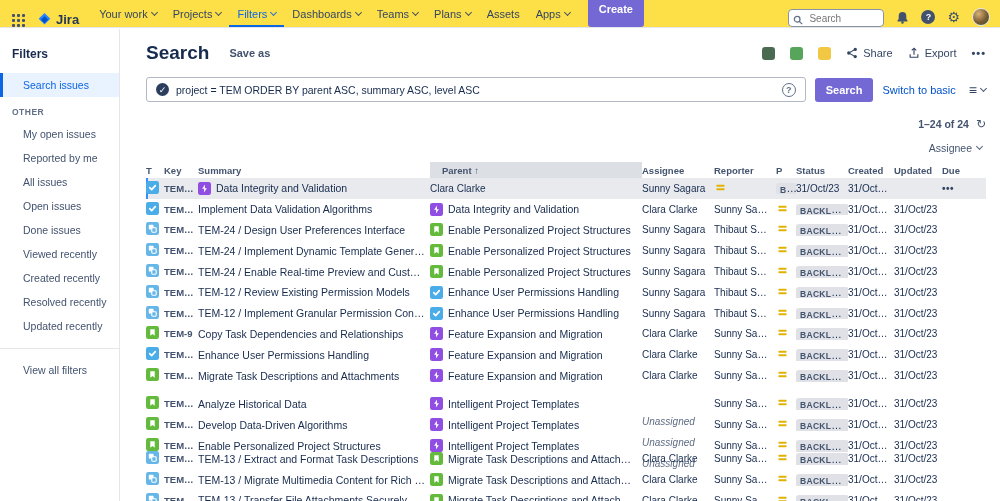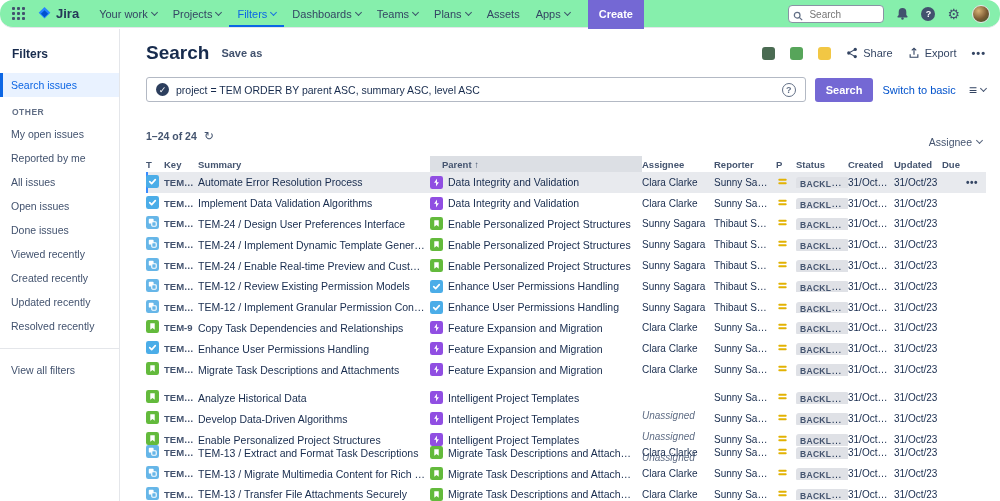--- a/index.html
+++ b/index.html
@@ -1,21 +1,21 @@
 <!DOCTYPE html>
 <html style="--purple: #7468D4; --accent: #0C66E4; --link: #0052CC;"><head>
 <meta charset="utf-8">
 <style>
   * { box-sizing: border-box; margin: 0; padding: 0; }
   html,body { width:1000px; height:501px; overflow:hidden; background:#fff;
     font-family:"Liberation Sans","DejaVu Sans",sans-serif; color:#172B4D; }
 
   
-  .topnav { height:28px; display:flex; align-items:center; gap:2px;
-    padding:0 10px 0 8px; border-bottom:1px solid #E4E6EA; background:#86efac;border-radius:13px; }
+  .topnav { height:28px; display:flex; align-items:flex-end; gap:2px;
+    padding:0 10px 0 8px; border-bottom:1px solid #E4E6EA; background:#fde047; }
   .appswitch { display:flex; align-items:center; padding:0 4px; cursor:pointer; }
   .logo { display:flex; align-items:center; gap:4px; padding:0 10px 0 6px; cursor:pointer; }
   .logo-text { font-size:13px; font-weight:bold; color:#253858; }
   .nav-item { font-size:11px; color:#344563; padding:7px 8px; display:flex;
     align-items:center; gap:4px; cursor:pointer; white-space:nowrap; }
   .nav-item.active { color:var(--accent); box-shadow: inset 0 -2px 0 var(--accent); }
   .chev { width:5px; height:5px; border-right:1.4px solid currentColor;
     border-bottom:1.4px solid currentColor; transform:rotate(45deg); margin-top:-3px; opacity:.9; }
   .create-btn { background:var(--purple); color:#fff; font-size:11px; font-weight:bold;
     border:none; border-radius:3px; padding:12px 11px; margin-left:8px; cursor:pointer; }
@@ -30,54 +30,54 @@
   .help-circle { width:14px; height:14px; border-radius:50%; background:#42526E; color:#fff;
     font-size:9px; font-weight:bold; display:flex; align-items:center; justify-content:center; }
   .avatar { width:18px; height:18px; border-radius:50%;
     background:radial-gradient(circle at 35% 30%, #d8b276, #7a5a33 55%, #41562f 90%);
     border:1px solid #E4E6EA; cursor:pointer; }
 
   
   .sidebar { position:absolute; left:0; top:29px; bottom:0; width:120px;
     border-right:1px solid #E4E6EA; background:#fff; padding-top:10px; }
   .side-title { font-size:12px; font-weight:bold; color:#172B4D; padding:8px 12px 12px; }
-  .side-item { font-size:10.5px; color:#42526E; padding:6px 8px; cursor:pointer;
+  .side-item { font-size:10.5px; color:#42526E; padding:6px 20px; cursor:pointer;
     border-left:3px solid transparent; white-space:nowrap; }
   .side-item.selected { background:#E9F2FF; color:var(--accent); border-left-color:var(--accent); }
   .side-section { font-size:8.5px; font-weight:bold; color:#626F86; letter-spacing:.5px;
     padding:10px 12px 5px; }
   .side-divider { border-top:1px solid #E4E6EA; margin:10px 0 9px; }
 
   
   .main { position:absolute; left:121px; top:29px; right:0; bottom:0;
     padding:13px 14px 0 25px; background:#fff; overflow:hidden; }
   .title-row { display:flex; align-items:center; }
   .page-title { font-size:19px; font-weight:bold; color:#172B4D; }
-  .saveas { font-size:11px; color:#42526E; margin-left:12px; cursor:pointer; font-weight:bold; }
+  .saveas { font-size:11px; color:#42526E; margin-left:20px; cursor:pointer; font-weight:bold; }
   .title-actions { margin-left:auto; display:flex; align-items:center; gap:15px; }
   .addon { width:13px; height:13px; border-radius:3px; cursor:pointer; }
   .txt-btn { display:flex; align-items:center; gap:5px; font-size:11px; color:#344563; cursor:pointer; }
   .meatballs { font-size:11px; font-weight:bold; letter-spacing:1px; color:#344563; cursor:pointer; }
 
   .jql-row { display:flex; align-items:center; margin-top:13px; gap:9px; }
   .jql-input { flex:1; height:25px; border:1px solid #B3B9C4; border-radius:3px;
     display:flex; align-items:center; padding:0 9px; gap:7px; background:#fff; cursor:text; }
   .jql-valid { width:13px; height:13px; border-radius:50%; background:#2C3E5D; color:#fff;
     font-size:9px; display:flex; align-items:center; justify-content:center; flex:none; }
   .jql-text { font-size:10.5px; color:#172B4D; flex:1; white-space:nowrap; overflow:hidden; }
   .jql-help { width:14px; height:14px; border-radius:50%; border:1.4px solid #626F86;
     color:#626F86; font-size:9px; font-weight:bold; display:flex; align-items:center;
     justify-content:center; flex:none; cursor:pointer; }
   .search-btn { background:var(--purple); color:#fff; border:none; border-radius:3px;
     font-size:11px; font-weight:bold; padding:6px 11px; cursor:pointer; }
   .switch-link { font-size:11px; color:var(--link); cursor:pointer; white-space:nowrap; }
   .jql-menu { display:flex; align-items:center; gap:4px; color:#344563; cursor:pointer;
     font-size:14px; margin-left:4px; }
 
-  .results-row { display:flex; justify-content:space-between; align-items:flex-end; margin-top:27px; }
+  .results-row { display:flex; justify-content:space-between; align-items:flex-end; margin-top:15px;flex-direction:column; }
   .results-count { font-size:10.5px; font-weight:bold; color:#44546F; display:flex;
     align-items:center; gap:7px; margin-bottom:8px; }
   .refresh { font-size:12px; color:#44546F; cursor:pointer; font-weight:normal; }
   .columns-btn { display:flex; align-items:center; gap:5px; font-size:10.5px;
     color:#44546F; cursor:pointer; padding:3px 4px; }
 
   
   .tbl { margin-top:5px; }
   .tr { display:grid;
     grid-template-columns:18px 34px 1fr 212px 72px 62px 20px 52px 46px 48px 24px 20px;
@@ -192,22 +192,22 @@
   <div class="side-item selected">Search issues</div>
   <div class="side-section">OTHER</div>
   <div id="side-items">
       <div class="side-item">My open issues</div>
       <div class="side-item">Reported by me</div>
       <div class="side-item">All issues</div>
       <div class="side-item">Open issues</div>
       <div class="side-item">Done issues</div>
       <div class="side-item">Viewed recently</div>
       <div class="side-item">Created recently</div>
+      <div class="side-item">Resolved recently</div>
       <div class="side-item">Updated recently</div>
-      <div class="side-item">Resolved recently</div>
     </div>
   <div class="side-divider"></div>
   <div class="side-item">View all filters</div>
 </div>
 
 <div class="main">
 
   <div class="title-row">
     <span class="page-title">Search</span>
     <span class="saveas">Save as</span>
@@ -274,21 +274,20 @@
       </div>
     <div id="tbl-body">
         <div class="tr row selected">
           <span class="cell c-t"><span class="ticon">
               <svg viewBox="0 0 14 14">
                 <rect width="14" height="14" rx="2.5" fill="#4BADE8"></rect>
                 <path d="M4 7.2l2.1 2.1L10 5" stroke="#fff" stroke-width="1.8" fill="none" stroke-linecap="round" stroke-linejoin="round"></path>
               </svg>
             </span></span>
           <span class="cell c-key">TEM-10</span>
-          <span class="cell c-summary">Automate Error Resolution Process</span>
           <span class="cell c-parent">
             <span class="ticon">
               <svg viewBox="0 0 14 14">
                 <rect width="14" height="14" rx="2.5" fill="#904EE2"></rect>
                 <path d="M7.6 2.8L4.4 7.4h2.2L6.4 11.2l3.2-4.6H7.4z" fill="#fff"></path>
               </svg>
             </span>
             <span class="plabel">Data Integrity and Validation</span>
           </span>
           <span class="cell c-assignee">Clara Clarke</span>

